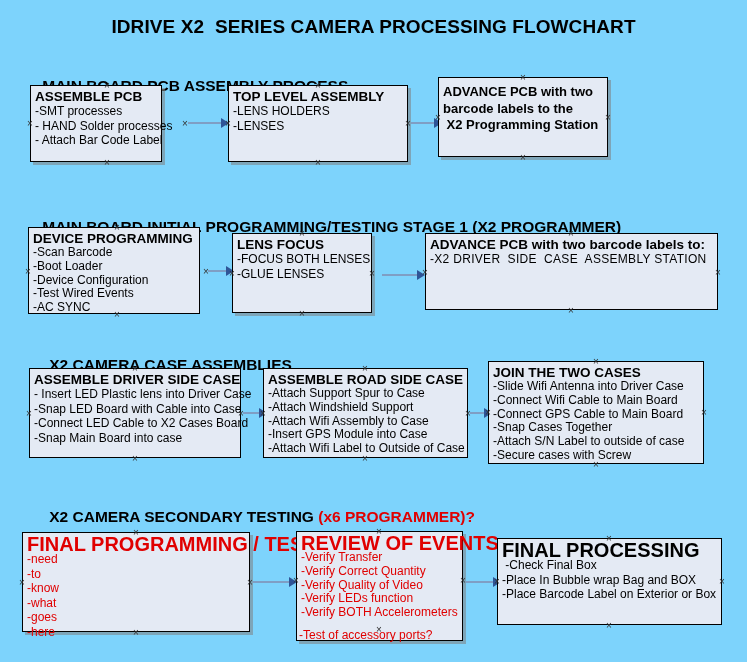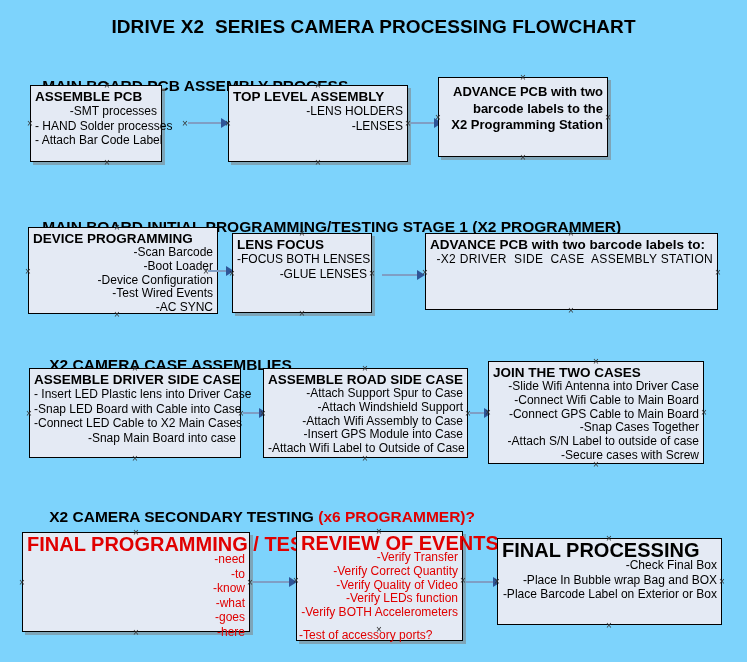--- a/index.html
+++ b/index.html
@@ -60,21 +60,20 @@
     font-weight: bold;
     color: #000000;
     line-height: 15px;
     white-space: pre;
   }
   .node-line {
     font-size: 12px;
     color: #000000;
     line-height: 14.5px;
     white-space: pre;
-    text-align: right;
   }
   .node.red .node-title,
   .node.red .node-line {
     color: #e00000;
   }
   .node-title.big {
     font-size: 20px;
     line-height: 16px;
   }
   
@@ -175,21 +174,21 @@
   </div>
   <span class="handle" style="left:523px; top:77px;"></span>
   <span class="handle" style="left:523px; top:157px;"></span>
   <span class="handle" style="left:438px; top:117px;"></span>
   <span class="handle" style="left:608px; top:117px;"></span>
 
   <div class="section-title" style="left:25px; top:200px;">
     <span>MAIN BOARD INITIAL PROGRAMMING/TESTING STAGE 1 (X2 PROGRAMMER)</span>
   </div>
 
-  <div class="node shadowless" style="left:28px; top:227px; width:190px; height:87px;">
+  <div class="node shadowless" style="left:28px; top:227px; width:172px; height:87px;">
     <div class="node-title">DEVICE PROGRAMMING</div>
     <div class="node-line tight">-Scan Barcode</div>
     <div class="node-line tight">-Boot Loader</div>
     <div class="node-line tight">-Device Configuration</div>
     <div class="node-line tight">-Test Wired Events</div>
     <div class="node-line tight">-AC SYNC</div>
   </div>
   <span class="handle" style="left:117px; top:227px;"></span>
   <span class="handle" style="left:117px; top:314px;"></span>
   <span class="handle" style="left:28px; top:271px;"></span>
@@ -221,21 +220,21 @@
   <span class="handle" style="left:718px; top:272px;"></span>
 
   <div class="section-title" style="left:32px; top:338px;">
     <span>X2 CAMERA CASE ASSEMBLIES</span>
   </div>
 
   <div class="node shadowless" style="left:29px; top:368px; width:212px; height:90px;">
     <div class="node-title">ASSEMBLE DRIVER SIDE CASE</div>
     <div class="node-line">- Insert LED Plastic lens into Driver Case</div>
     <div class="node-line">-Snap LED Board with Cable into Case</div>
-    <div class="node-line">-Connect LED Cable to X2 Main Cases</div>
+    <div class="node-line">-Connect LED Cable to X2 Cases Board</div>
     <div class="node-line">-Snap Main Board into case</div>
   </div>
   <span class="handle" style="left:135px; top:368px;"></span>
   <span class="handle" style="left:135px; top:458px;"></span>
   <span class="handle" style="left:29px; top:413px;"></span>
   <span class="handle" style="left:241px; top:413px;"></span>
 
   <div class="conn" style="left:243px; top:412px; width:18px;"></div>
   <div class="conn-head" style="left:259px; top:408px;"></div>
 

